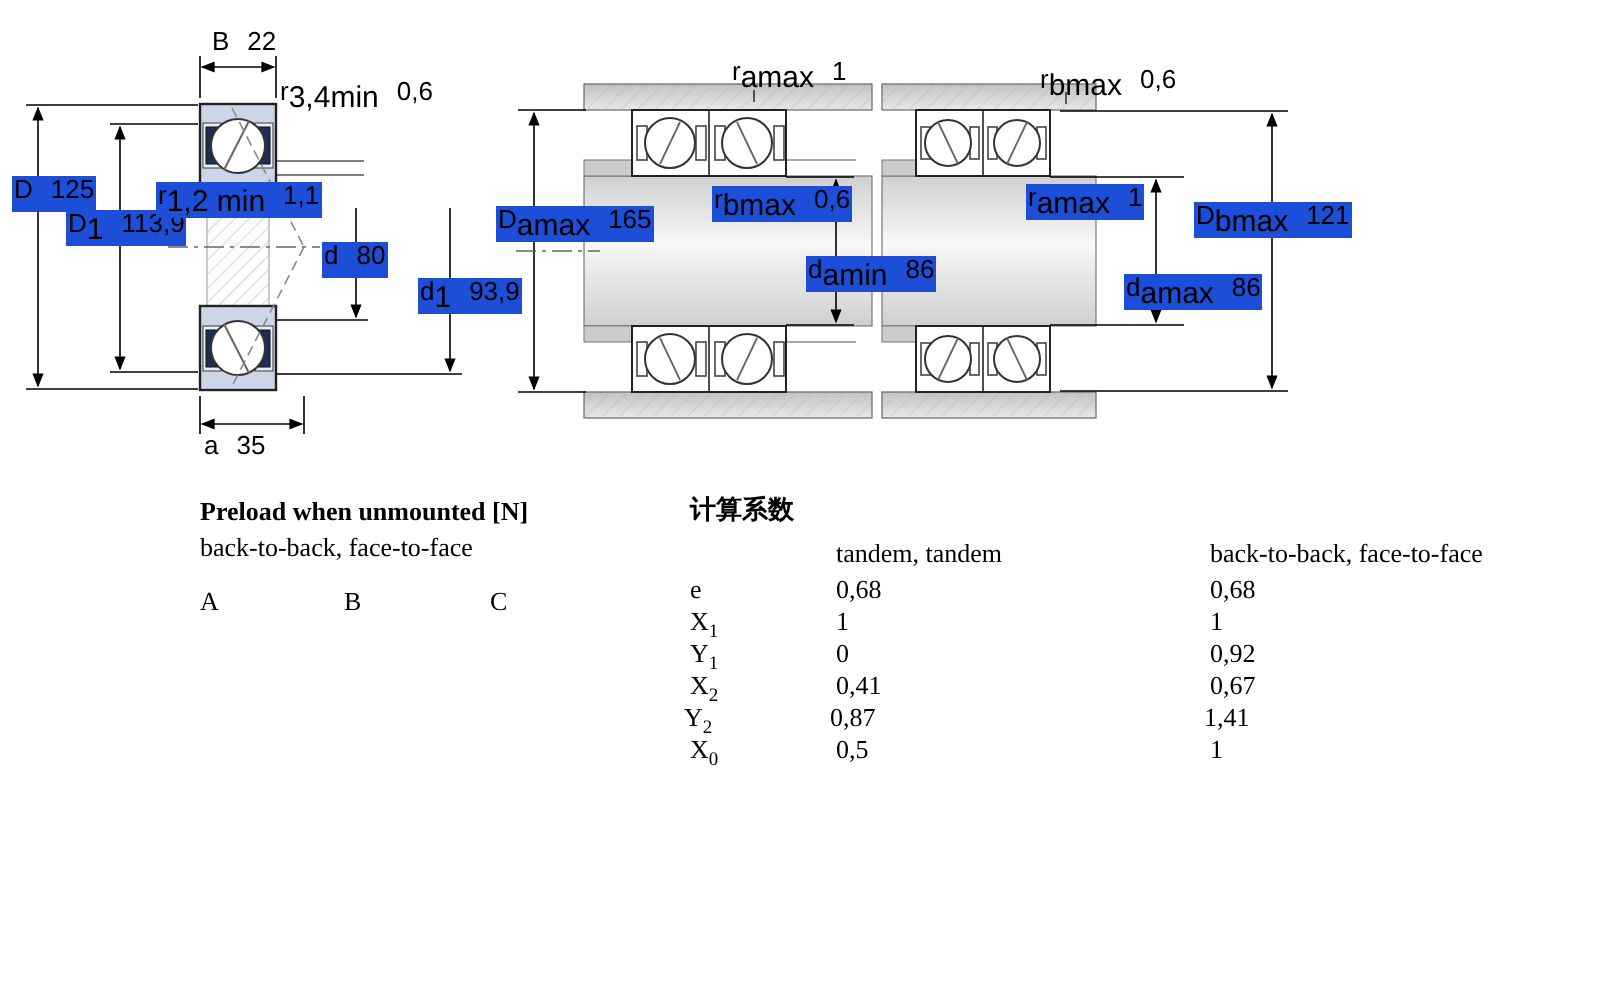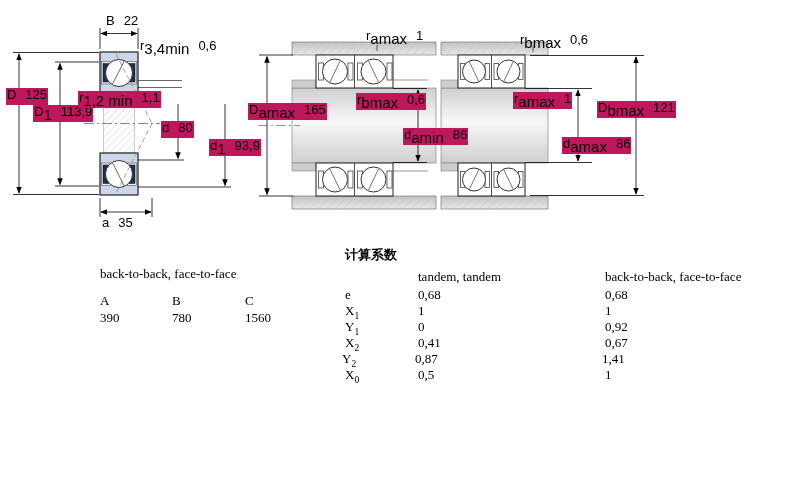--- a/index.html
+++ b/index.html
@@ -2,21 +2,21 @@
 <html><head>
 <meta charset="utf-8">
 <style>
   html,body{margin:0;padding:0;background:#fff;}
   #canvas{position:relative;width:800px;height:432px;background:#fff;overflow:hidden;
           font-family:"Liberation Sans",sans-serif;}
   #linework{position:absolute;left:0;top:0;}
   .dim{position:absolute;font-size:13px;color:#000;white-space:nowrap;line-height:14px;}
   .dim sub{font-size:15px;}
   .dim .val{margin-left:9px;}
-  .wbg{background:#be185d;padding:0 1px;}
+  .wbg{background:#1d4ed8;padding:0 1px;}
   .txt{position:absolute;font-family:"Liberation Serif",serif;font-size:13px;color:#000;white-space:nowrap;line-height:15px;}
   .bold{font-weight:bold;}
   .frow{position:absolute;width:430px;height:16px;font-family:"Liberation Serif",serif;font-size:13px;}
   .frow sub, .txt sub{font-size:9.5px;}
   .fsym{position:absolute;left:0;}
   .fv1{position:absolute;left:73px;}
   .fv2{position:absolute;left:260px;}
 </style>
 </head>
 <body>
@@ -201,31 +201,27 @@
 <span class="dim" style="left:366px;top:29px"><span>r</span><sub>amax</sub><span class="val">1</span></span>
 <span class="dim wbg" style="left:356px;top:93px"><span>r</span><sub>bmax</sub><span class="val">0,6</span></span>
 <span class="dim wbg" style="left:248px;top:103px"><span>D</span><sub>amax</sub><span class="val">165</span></span>
 <span class="dim wbg" style="left:403px;top:128px"><span>d</span><sub>amin</sub><span class="val">86</span></span>
 
 <span class="dim" style="left:520px;top:33px"><span>r</span><sub>bmax</sub><span class="val">0,6</span></span>
 <span class="dim wbg" style="left:513px;top:92px"><span>r</span><sub>amax</sub><span class="val">1</span></span>
 <span class="dim wbg" style="left:597px;top:101px"><span>D</span><sub>bmax</sub><span class="val">121</span></span>
 <span class="dim wbg" style="left:562px;top:137px"><span>d</span><sub>amax</sub><span class="val">86</span></span>
 
+<div class="txt bold" style="left:100px;top:248px">Preload when unmounted [N]</div>
 <div class="txt" style="left:100px;top:266px">back-to-back, face-to-face</div>
 <div class="frow" style="left:100px;top:293px;width:220px">
   <span class="fsym" style="left:0">A</span>
   <span class="fsym" style="left:72px">B</span>
   <span class="fsym" style="left:145px">C</span>
 </div>
-<div class="frow" style="left:100px;top:310px;width:220px">
-  <span class="fsym" style="left:0">390</span>
-  <span class="fsym" style="left:72px">780</span>
-  <span class="fsym" style="left:145px">1560</span>
-</div>
 
 <div class="txt bold" style="left:345px;top:247px">计算系数</div>
 <div class="txt" style="left:418px;top:269px">tandem, tandem</div>
 <div class="txt" style="left:605px;top:269px">back-to-back, face-to-face</div>
 
 <div class="frow" style="left:345px;top:287px">
       <span class="fsym"><span>e</span><sub></sub></span>
       <span class="fv1">0,68</span>
       <span class="fv2">0,68</span>
     </div>

